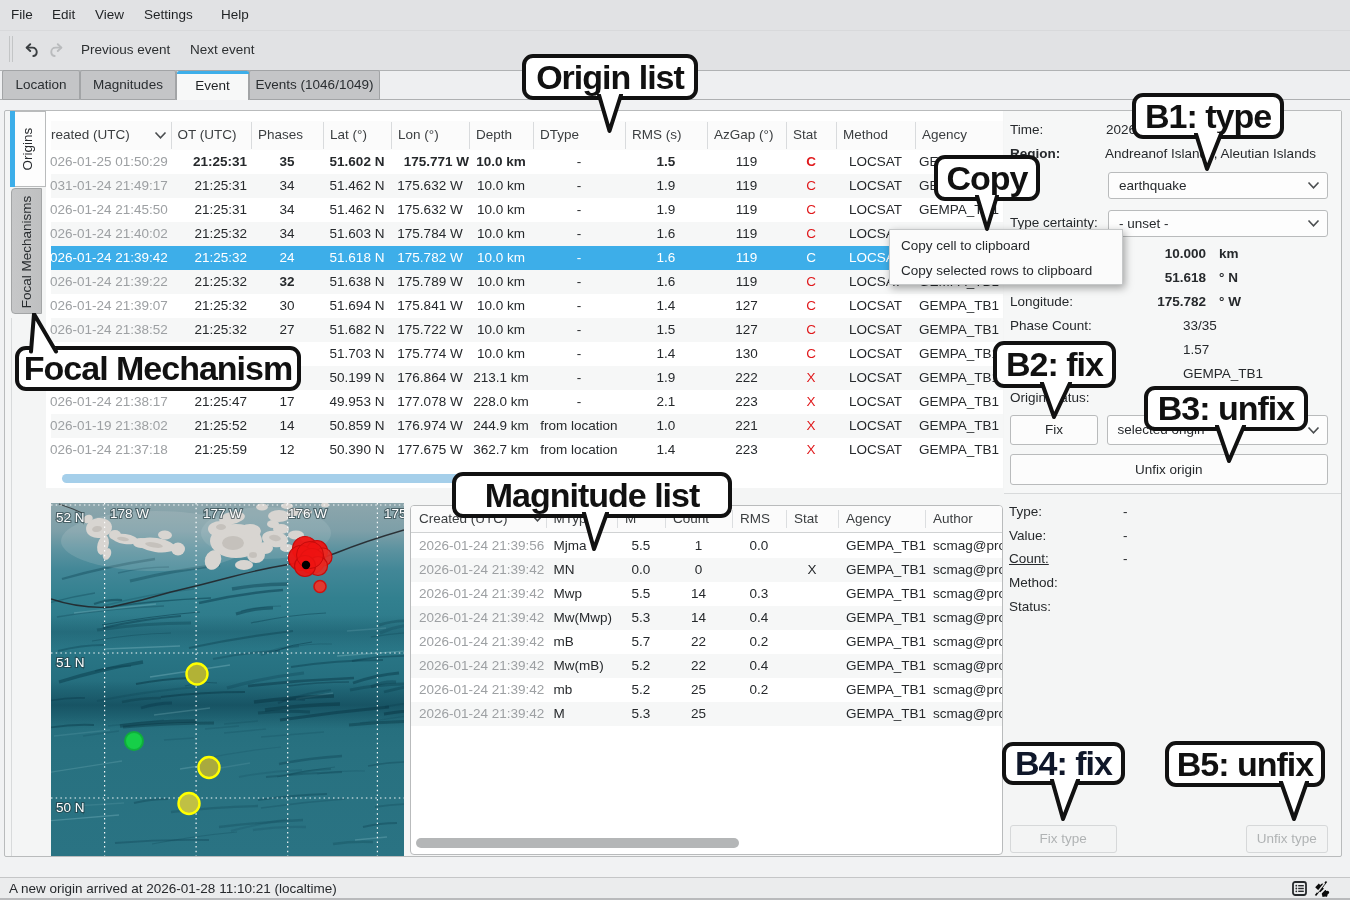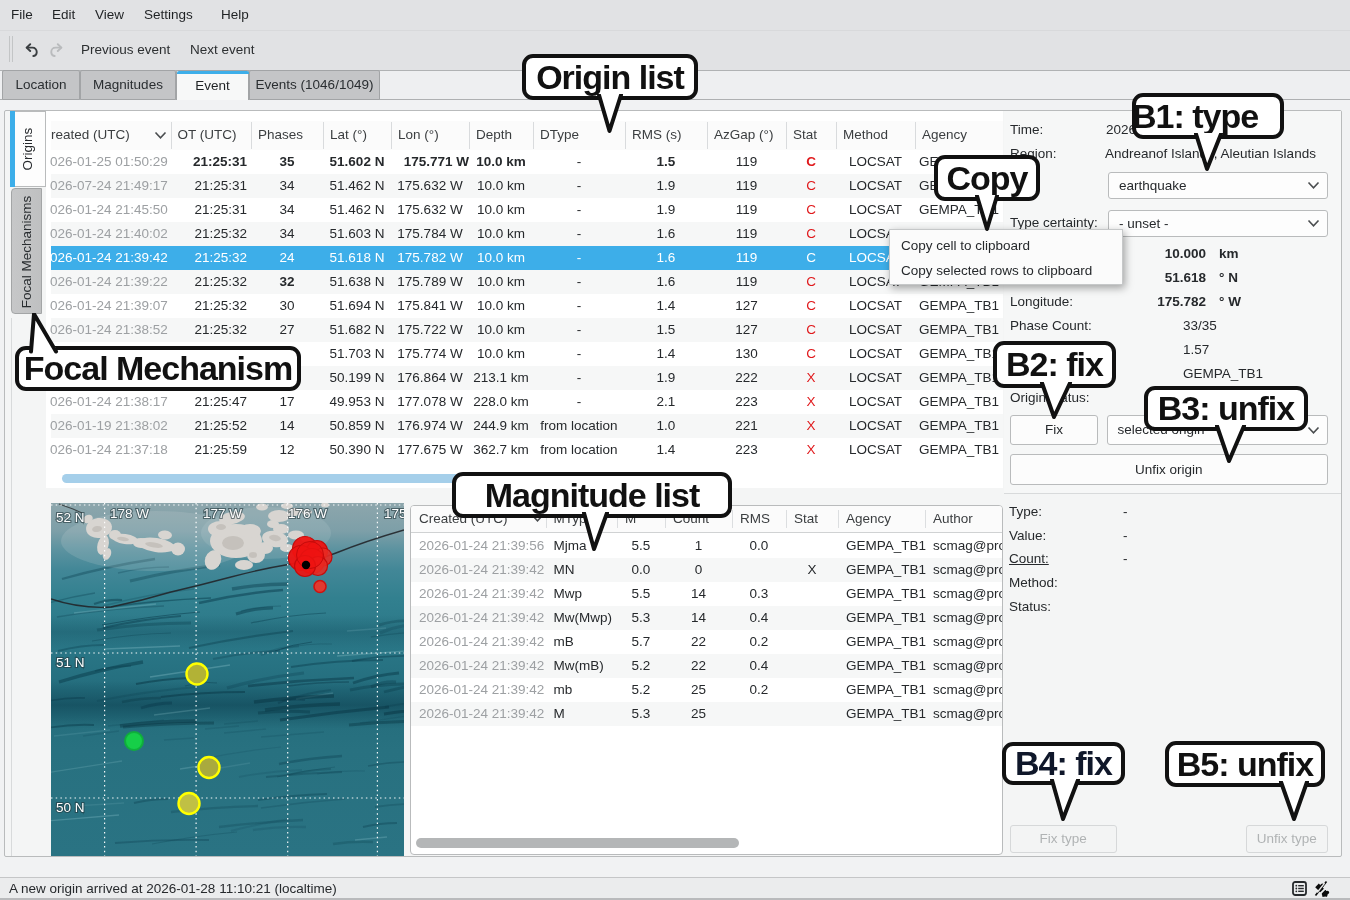--- a/index.html
+++ b/index.html
@@ -72,21 +72,21 @@
 <div style="position:absolute;top:149.5px;height:24px;line-height:24px;font-size:13.5px;color:#26292c;font-weight:bold;white-space:nowrap;left:323px;width:68px;text-align:center;">51.602 N</div>
 <div style="position:absolute;top:149.5px;height:24px;line-height:24px;font-size:13.5px;color:#26292c;font-weight:bold;white-space:nowrap;left:391px;width:78px;text-align:right;">175.771 W</div>
 <div style="position:absolute;top:149.5px;height:24px;line-height:24px;font-size:13.5px;color:#26292c;font-weight:bold;white-space:nowrap;left:469px;width:64px;text-align:center;">10.0 km</div>
 <div style="position:absolute;top:149.5px;height:24px;line-height:24px;font-size:13.5px;color:#26292c;font-weight:normal;white-space:nowrap;left:533px;width:92px;text-align:center;">-</div>
 <div style="position:absolute;top:149.5px;height:24px;line-height:24px;font-size:13.5px;color:#26292c;font-weight:bold;white-space:nowrap;left:625px;width:82px;text-align:center;">1.5</div>
 <div style="position:absolute;top:149.5px;height:24px;line-height:24px;font-size:13.5px;color:#26292c;font-weight:normal;white-space:nowrap;left:707px;width:79px;text-align:center;">119</div>
 <div style="position:absolute;top:149.5px;height:24px;line-height:24px;font-size:13.5px;color:#e0191c;font-weight:bold;white-space:nowrap;left:786px;width:50px;text-align:center;">C</div>
 <div style="position:absolute;top:149.5px;height:24px;line-height:24px;font-size:13.5px;color:#26292c;font-weight:normal;white-space:nowrap;left:836px;width:79px;text-align:center;">LOCSAT</div>
 <div style="position:absolute;top:149.5px;height:24px;line-height:24px;font-size:13.5px;color:#26292c;font-weight:normal;white-space:nowrap;left:915px;width:88px;text-align:center;">GEMPA_TB1</div>
 <div style="position:absolute;left:51px;top:173.5px;width:952px;height:24px;background:#f6f7f7;"></div>
-<div style="position:absolute;top:173.5px;height:24px;line-height:24px;font-size:13.5px;color:#9da0a3;font-weight:normal;white-space:nowrap;left:50px;width:117.5px;text-align:left;">026-07-24 21:49:17</div>
+<div style="position:absolute;top:173.5px;height:24px;line-height:24px;font-size:13.5px;color:#9da0a3;font-weight:normal;white-space:nowrap;left:50px;width:117.5px;text-align:left;">031-01-24 21:49:17</div>
 <div style="position:absolute;top:173.5px;height:24px;line-height:24px;font-size:13.5px;color:#26292c;font-weight:normal;white-space:nowrap;left:170.5px;width:76.5px;text-align:right;">21:25:31</div>
 <div style="position:absolute;top:173.5px;height:24px;line-height:24px;font-size:13.5px;color:#26292c;font-weight:normal;white-space:nowrap;left:251px;width:72px;text-align:center;">34</div>
 <div style="position:absolute;top:173.5px;height:24px;line-height:24px;font-size:13.5px;color:#26292c;font-weight:normal;white-space:nowrap;left:323px;width:68px;text-align:center;">51.462 N</div>
 <div style="position:absolute;top:173.5px;height:24px;line-height:24px;font-size:13.5px;color:#26292c;font-weight:normal;white-space:nowrap;left:391px;width:78px;text-align:center;">175.632 W</div>
 <div style="position:absolute;top:173.5px;height:24px;line-height:24px;font-size:13.5px;color:#26292c;font-weight:normal;white-space:nowrap;left:469px;width:64px;text-align:center;">10.0 km</div>
 <div style="position:absolute;top:173.5px;height:24px;line-height:24px;font-size:13.5px;color:#26292c;font-weight:normal;white-space:nowrap;left:533px;width:92px;text-align:center;">-</div>
 <div style="position:absolute;top:173.5px;height:24px;line-height:24px;font-size:13.5px;color:#26292c;font-weight:normal;white-space:nowrap;left:625px;width:82px;text-align:center;">1.9</div>
 <div style="position:absolute;top:173.5px;height:24px;line-height:24px;font-size:13.5px;color:#26292c;font-weight:normal;white-space:nowrap;left:707px;width:79px;text-align:center;">119</div>
 <div style="position:absolute;top:173.5px;height:24px;line-height:24px;font-size:13.5px;color:#e0191c;font-weight:normal;white-space:nowrap;left:786px;width:50px;text-align:center;">C</div>
 <div style="position:absolute;top:173.5px;height:24px;line-height:24px;font-size:13.5px;color:#26292c;font-weight:normal;white-space:nowrap;left:836px;width:79px;text-align:center;">LOCSAT</div>
@@ -231,21 +231,21 @@
 <div style="position:absolute;top:437.5px;height:24px;line-height:24px;font-size:13.5px;color:#26292c;font-weight:normal;white-space:nowrap;left:533px;width:92px;text-align:center;">from location</div>
 <div style="position:absolute;top:437.5px;height:24px;line-height:24px;font-size:13.5px;color:#26292c;font-weight:normal;white-space:nowrap;left:625px;width:82px;text-align:center;">1.4</div>
 <div style="position:absolute;top:437.5px;height:24px;line-height:24px;font-size:13.5px;color:#26292c;font-weight:normal;white-space:nowrap;left:707px;width:79px;text-align:center;">223</div>
 <div style="position:absolute;top:437.5px;height:24px;line-height:24px;font-size:13.5px;color:#e0191c;font-weight:normal;white-space:nowrap;left:786px;width:50px;text-align:center;">X</div>
 <div style="position:absolute;top:437.5px;height:24px;line-height:24px;font-size:13.5px;color:#26292c;font-weight:normal;white-space:nowrap;left:836px;width:79px;text-align:center;">LOCSAT</div>
 <div style="position:absolute;top:437.5px;height:24px;line-height:24px;font-size:13.5px;color:#26292c;font-weight:normal;white-space:nowrap;left:915px;width:88px;text-align:center;">GEMPA_TB1</div>
 <div style="position:absolute;left:62px;top:473.5px;width:547px;height:9.5px;background:#a5cfea;border-radius:5px;"></div>
 <div style="position:absolute;left:1004px;top:111px;width:337px;height:383px;background:#f6f7f7;border-bottom:1px solid #d8dadb;box-sizing:border-box;"></div>
 <div style="position:absolute;left:1010px;top:119.5px;height:20px;line-height:20px;font-size:13.5px;color:#26292c;font-weight:normal;white-space:nowrap;">Time:</div>
 <div style="position:absolute;left:1106px;top:119.5px;height:20px;line-height:20px;font-size:13.5px;color:#26292c;font-weight:normal;white-space:nowrap;">2026-01-24 21:25:32</div>
-<div style="position:absolute;left:1010px;top:143.5px;height:20px;line-height:20px;font-size:13.5px;color:#26292c;font-weight:normal;white-space:nowrap;">Region:</div>
+<div style="position:absolute;left:1010px;top:143.5px;height:20px;line-height:20px;font-size:13.5px;color:#26292c;font-weight:bold;white-space:nowrap;">Region:</div>
 <div style="position:absolute;left:1105px;top:143.5px;height:20px;line-height:20px;font-size:13.5px;color:#26292c;font-weight:normal;white-space:nowrap;">Andreanof Islands, Aleutian Islands</div>
 <div style="position:absolute;left:1108px;top:171.5px;width:220px;height:27.0px;background:#fdfdfd;border:1px solid #b9bbbc;border-radius:3px;box-sizing:border-box;"></div>
 <div style="position:absolute;left:1119px;top:171.5px;height:27.0px;line-height:27.0px;font-size:13.5px;color:#26292c;white-space:nowrap;">earthquake</div>
 <svg style="position:absolute;left:1307px;top:181.0px" width="13" height="9" viewBox="0 0 13 9">
     <path d="M1.5 1.5 L6.5 6.8 L11.5 1.5" fill="none" stroke="#4a4d4f" stroke-width="1.6"></path>
   </svg>
 <div style="position:absolute;left:1010px;top:212.5px;height:20px;line-height:20px;font-size:13.5px;color:#26292c;font-weight:normal;white-space:nowrap;">Type certainty:</div>
 <div style="position:absolute;left:1108px;top:209.5px;width:220px;height:27.0px;background:#fdfdfd;border:1px solid #b9bbbc;border-radius:3px;box-sizing:border-box;"></div>
 <div style="position:absolute;left:1119px;top:209.5px;height:27.0px;line-height:27.0px;font-size:13.5px;color:#26292c;white-space:nowrap;">- unset -</div>
 <svg style="position:absolute;left:1307px;top:219.0px" width="13" height="9" viewBox="0 0 13 9">
@@ -581,21 +581,21 @@
     <path d="M 3 1 L 13.5 37 L 25 1" fill="none" stroke="#111" stroke-width="4" stroke-linejoin="round" stroke-linecap="round"></path>
   </svg>
 <div style="position:absolute;left:934px;top:155px;width:106px;height:46px;background:#fff;border:4px solid #111;border-radius:11px;box-sizing:border-box;"></div>
 <div style="position:absolute;left:934px;top:156px;width:106px;height:46px;line-height:44px;font-size:34px;font-weight:bold;color:#111;text-align:center;letter-spacing:-1.0px;white-space:nowrap;">Copy</div>
 <svg style="position:absolute;left:974px;top:195px" width="26" height="37" viewBox="0 0 26 37">
     <path d="M 3 1 L 13 34 L 23 1" fill="#fff" stroke="none"></path>
     <path d="M 3 1 L 23 1" stroke="#fff" stroke-width="9" fill="none"></path>
     <path d="M 3 1 L 13 34 L 23 1" fill="none" stroke="#111" stroke-width="4" stroke-linejoin="round" stroke-linecap="round"></path>
   </svg>
 <div style="position:absolute;left:1132px;top:93px;width:152px;height:46px;background:#fff;border:4px solid #111;border-radius:11px;box-sizing:border-box;"></div>
-<div style="position:absolute;left:1132px;top:94px;width:152px;height:46px;line-height:44px;font-size:34px;font-weight:bold;color:#111;letter-spacing:-1.0px;white-space:nowrap;">B1: type</div>
+<div style="position:absolute;left:1132px;top:94px;width:152px;height:46px;line-height:44px;font-size:34px;font-weight:bold;color:#111;text-align:center;letter-spacing:-1.0px;white-space:nowrap;">B1: type</div>
 <svg style="position:absolute;left:1193px;top:133px" width="31" height="39" viewBox="0 0 31 39">
     <path d="M 3 1 L 14 36 L 28 1" fill="#fff" stroke="none"></path>
     <path d="M 3 1 L 28 1" stroke="#fff" stroke-width="9" fill="none"></path>
     <path d="M 3 1 L 14 36 L 28 1" fill="none" stroke="#111" stroke-width="4" stroke-linejoin="round" stroke-linecap="round"></path>
   </svg>
 <div style="position:absolute;left:993px;top:341px;width:123px;height:47px;background:#fff;border:4px solid #111;border-radius:11px;box-sizing:border-box;"></div>
 <div style="position:absolute;left:993px;top:342px;width:123px;height:47px;line-height:45px;font-size:34px;font-weight:bold;color:#111;text-align:center;letter-spacing:-1.0px;white-space:nowrap;">B2: fix</div>
 <svg style="position:absolute;left:1039px;top:382px" width="34" height="38" viewBox="0 0 34 38">
     <path d="M 3 1 L 15 35 L 31 1" fill="#fff" stroke="none"></path>
     <path d="M 3 1 L 31 1" stroke="#fff" stroke-width="9" fill="none"></path>

